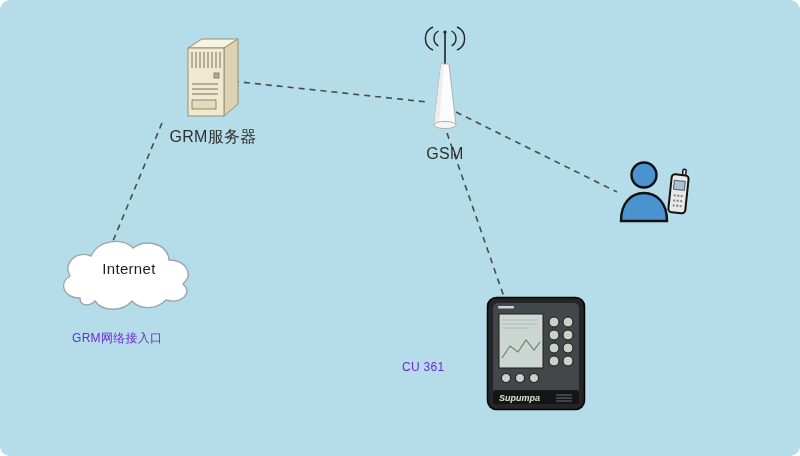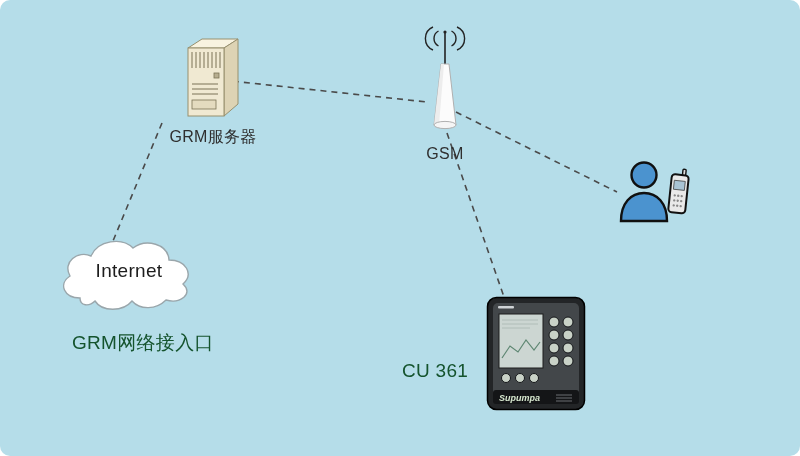--- a/index.html
+++ b/index.html
@@ -7,26 +7,26 @@
     position:relative;width:800px;height:456px;margin:0 auto;
     background:#b5dde9;border-radius:10px;overflow:hidden;
   }
   svg.links{position:absolute;left:0;top:0;width:800px;height:456px;pointer-events:none;}
   .link{stroke:#4a4a4a;stroke-width:1.6;stroke-dasharray:6 5;fill:none;}
   .node{position:absolute;text-align:center;}
   .node-label{
     font-size:16px;color:#2f2f2f;letter-spacing:.3px;margin-top:3px;white-space:nowrap;
   }
   .caption{
-    position:absolute;font-size:19px;color:#14532d;letter-spacing:.3px;white-space:nowrap;
+    position:absolute;font-size:12px;color:#6d28d9;letter-spacing:.3px;white-space:nowrap;
   }
   .cloud-wrap{position:absolute;left:56px;top:234px;width:146px;height:82px;}
   .cloud-text{
     position:absolute;left:0;top:26px;width:146px;text-align:center;
-    font-size:19px;color:#1d1d1d;letter-spacing:.3px;
+    font-size:15px;color:#1d1d1d;letter-spacing:.3px;
   }
 </style>
 </head>
 <body>
 
 <div class="stage">
 
   <svg class="links" viewBox="0 0 800 456">
     <line class="link" x1="222" y1="80" x2="427" y2="102" stroke="#4a4a4a"></line>
     <line class="link" x1="162" y1="123" x2="113" y2="241" stroke="#4a4a4a"></line>

